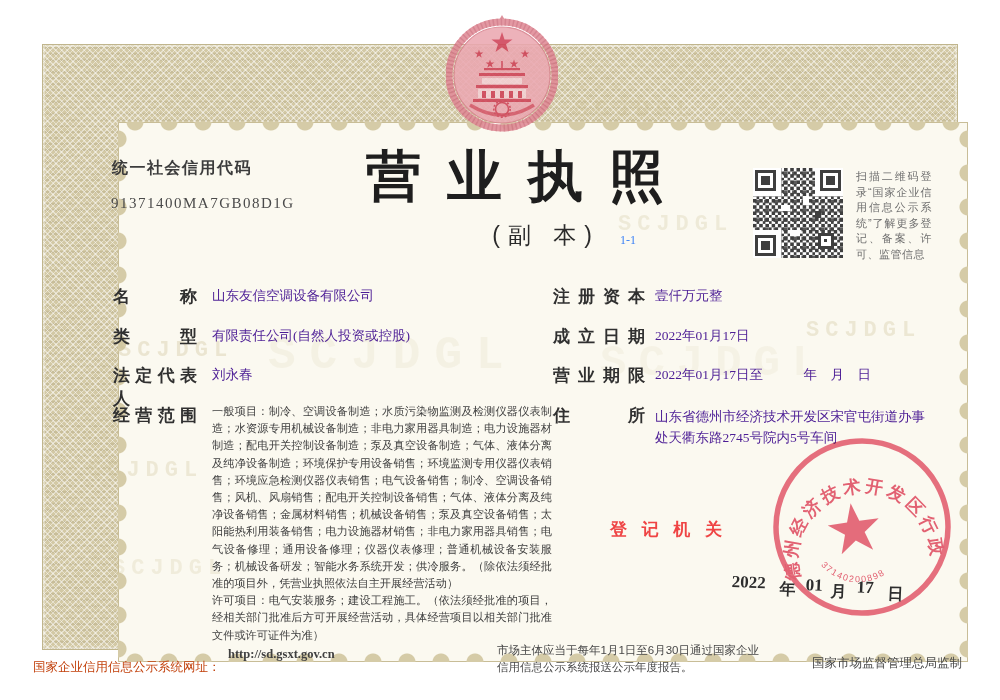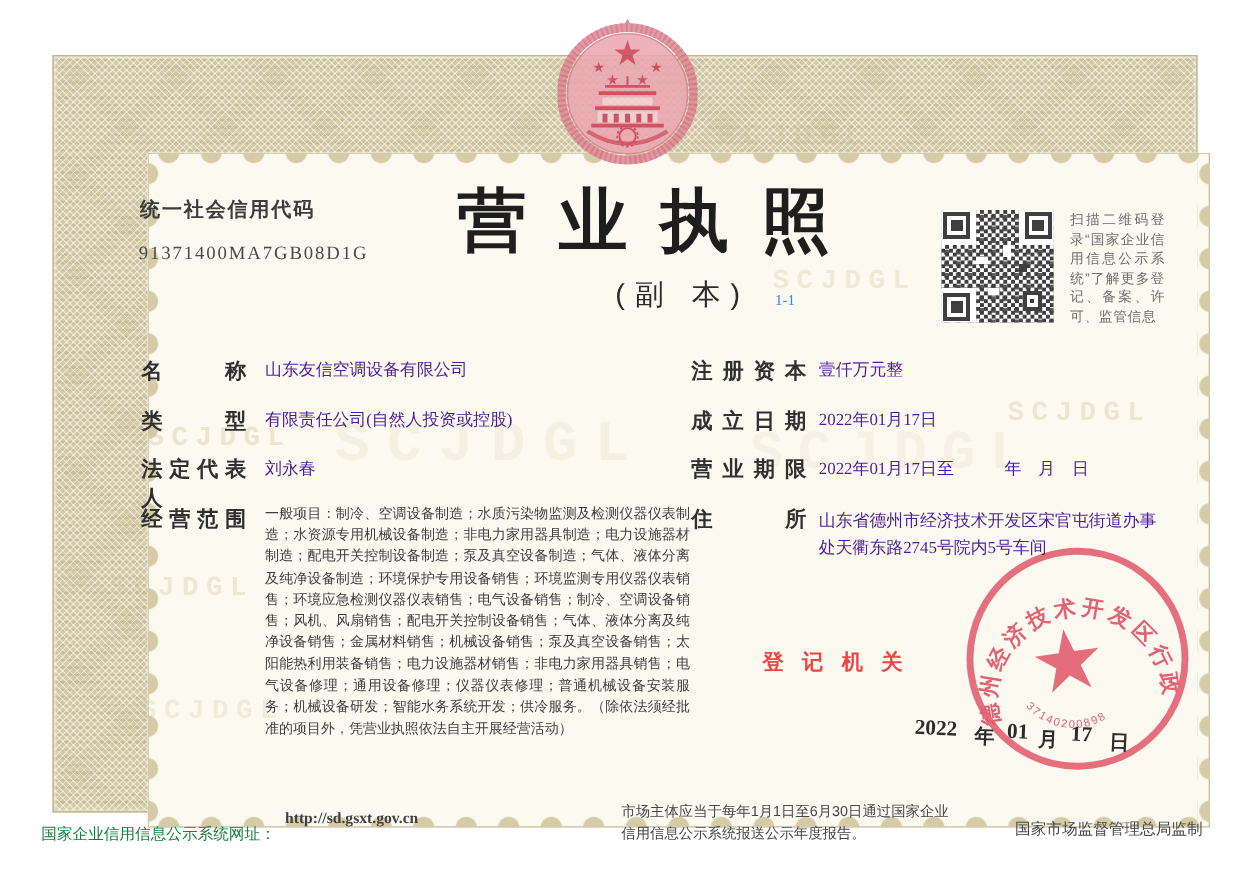--- a/index.html
+++ b/index.html
@@ -94,21 +94,21 @@
     font-size:17px;font-weight:700;color:#ef4444;text-align:justify;text-align-last:justify;}
   .seal{position:absolute;left:762px;top:432px;z-index:6;mix-blend-mode:multiply;opacity:.92;}
   .issue-date{position:absolute;left:732px;top:577px;z-index:7;display:flex;align-items:flex-start;
     font-family:"Liberation Serif", serif;color:#2d2d2d;transform:rotate(2.5deg);transform-origin:left top;}
   .issue-date .num{font-size:17px;transform:translateY(-5px);font-weight:600;}
   .issue-date .unit{font-size:16px;font-weight:600;}
   .issue-date span{display:inline-block;}
   .g14{margin-right:14px;} .g10{margin-right:10px;} .g8{margin-right:8px;}
 
   
-  .foot-site-label{position:absolute;left:33px;top:659px;font-size:12.5px;color:#15803d;z-index:4;white-space:nowrap;}
+  .foot-site-label{position:absolute;left:33px;top:659px;font-size:12.5px;color:#c2410c;z-index:4;white-space:nowrap;}
   .foot-site-url{position:absolute;left:228px;top:647px;font-size:12.5px;font-weight:700;color:#404040;z-index:4;
     font-family:"Liberation Serif", serif;white-space:nowrap;}
   .foot-notice{position:absolute;left:497px;top:642px;width:262px;font-size:11.5px;line-height:17px;
     color:#474747;z-index:4;text-align:justify;}
   .foot-producer{position:absolute;left:812px;top:655px;font-size:12.5px;color:#474747;z-index:4;white-space:nowrap;}
 
   
   .emblem{position:absolute;left:446px;top:13px;z-index:5;opacity:.88;}
 </style>
 </head>
@@ -209,20 +209,21 @@
 
 <div class="flabel lab-l row2">类型</div>
 <div class="fvalue val-l row2v">有限责任公司(自然人投资或控股)</div>
 
 <div class="flabel lab-l row3">法定代表人</div>
 <div class="fvalue val-l row3v">刘永春</div>
 
 <div class="flabel lab-l row4">经营范围</div>
 <div class="scope">
   <p>一般项目：制冷、空调设备制造；水质污染物监测及检测仪器仪表制造；水资源专用机械设备制造；非电力家用器具制造；电力设施器材制造；配电开关控制设备制造；泵及真空设备制造；气体、液体分离及纯净设备制造；环境保护专用设备销售；环境监测专用仪器仪表销售；环境应急检测仪器仪表销售；电气设备销售；制冷、空调设备销售；风机、风扇销售；配电开关控制设备销售；气体、液体分离及纯净设备销售；金属材料销售；机械设备销售；泵及真空设备销售；太阳能热利用装备销售；电力设施器材销售；非电力家用器具销售；电气设备修理；通用设备修理；仪器仪表修理；普通机械设备安装服务；机械设备研发；智能水务系统开发；供冷服务。（除依法须经批准的项目外，凭营业执照依法自主开展经营活动）</p>
+  <p>许可项目：电气安装服务；建设工程施工。（依法须经批准的项目，经相关部门批准后方可开展经营活动，具体经营项目以相关部门批准文件或许可证件为准）</p>
 </div>
 
 <div class="flabel lab-r row1">注册资本</div>
 <div class="fvalue val-r row1v">壹仟万元整</div>
 
 <div class="flabel lab-r row2">成立日期</div>
 <div class="fvalue val-r row2v">2022年01月17日</div>
 
 <div class="flabel lab-r row3">营业期限</div>
 <div class="fvalue val-r row3v">2022年01月17日至　　　年　月　日</div>

